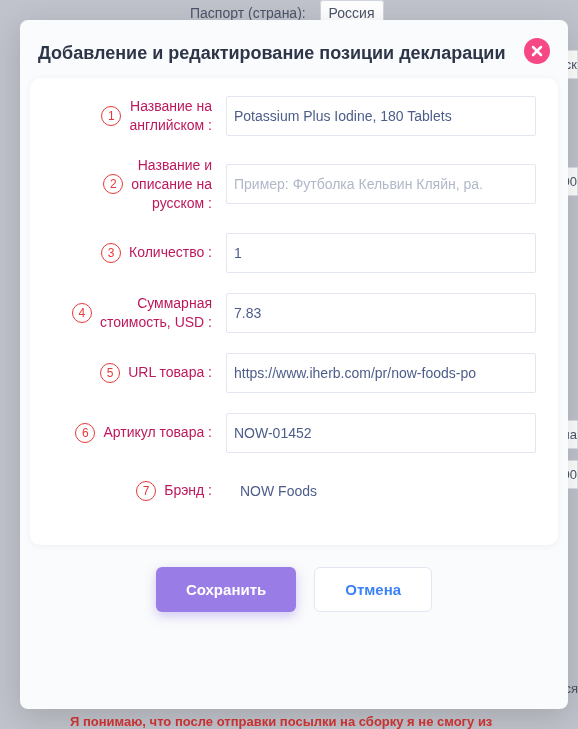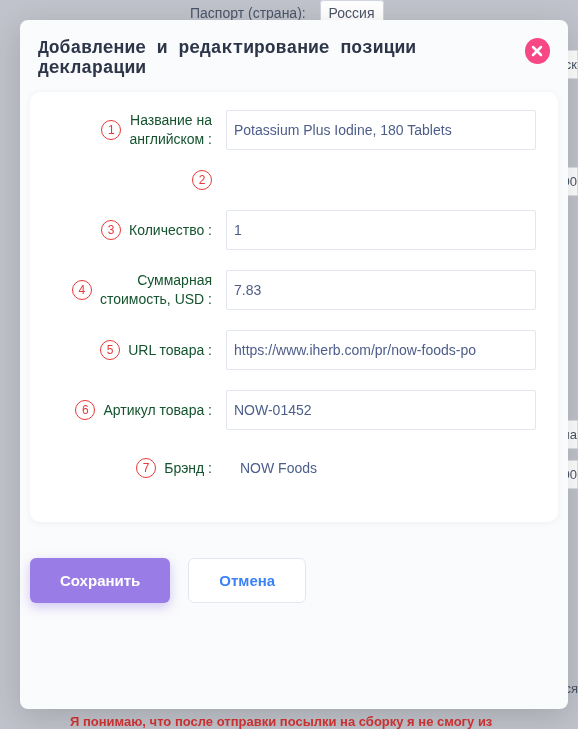--- a/index.html
+++ b/index.html
@@ -62,23 +62,22 @@
       background: #fafbfc;
       border-radius: 8px;
       box-shadow: 0 8px 32px rgba(0,0,0,0.15);
       display: flex;
       flex-direction: column;
       padding: 18px 10px 22px 10px;
     }
     .modal-header {
       display: flex;
       justify-content: space-between;
-      align-items: flex-start;
+      align-items: flex-end;
       padding: 0 8px 14px 8px;
-      font-family: Liberation Mono, monospace;
     }
     .modal-title {
       font-size: 18px;
       font-weight: 600;
       color: #2d3548;
     }
     .close-btn {
       width: 26px;
       height: 26px;
       border-radius: 50%;
@@ -119,21 +118,21 @@
       color: #e63939;
       font-size: 12px;
       font-weight: 500;
       display: flex;
       align-items: center;
       justify-content: center;
       flex-shrink: 0;
     }
     .field-label {
       font-size: 14px;
-      color: #14532d;
+      color: #be185d;
       text-align: right;
       line-height: 1.35;
     }
     .field-input {
       flex: 1;
       padding: 11px 7px;
       border: 1px solid #e2e6f0;
       border-radius: 2px;
       font-size: 14px;
       color: #4d5d8a;
@@ -149,22 +148,23 @@
       font-weight: 400;
     }
     .field-input.noborder {
       border: none;
       padding-left: 14px;
       padding-top: 10px;
       padding-bottom: 10px;
     }
     .actions {
       display: flex;
+      justify-content: center;
       gap: 18px;
-      margin-top: 36px;
+      margin-top: 22px;
     }
     .btn {
       padding: 13px 30px;
       border-radius: 6px;
       font-size: 15px;
       font-weight: 600;
       cursor: pointer;
       border: none;
     }
     .btn-primary {
@@ -218,21 +218,27 @@
           <span>Название на</span>
           <span>английском :</span>
         </div>
       </div>
       <div class="field-input">Potassium Plus Iodine, 180 Tablets</div>
     </div>
 
     <div class="row">
       <div class="label-col">
         <div class="num-badge">2</div>
-      </div>
+        <div class="field-label multiline-label">
+          <span>Название и</span>
+          <span>описание на</span>
+          <span>русском :</span>
+        </div>
+      </div>
+      <div class="field-input" data-empty="true">Пример: Футболка Кельвин Кляйн, ра.</div>
     </div>
 
     <div class="row">
       <div class="label-col">
         <div class="num-badge">3</div>
         <div class="field-label">Количество :</div>
       </div>
       <div class="field-input">1</div>
     </div>
 

